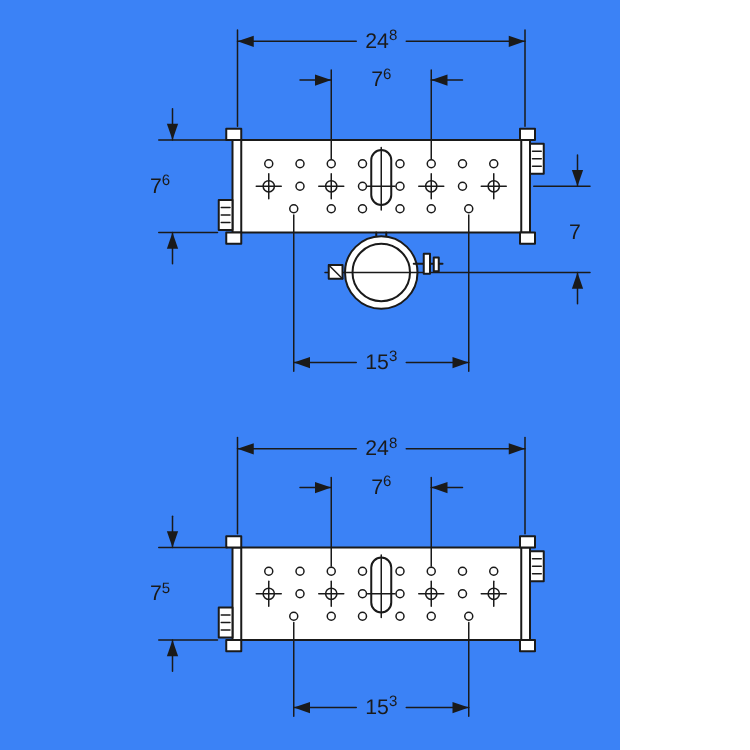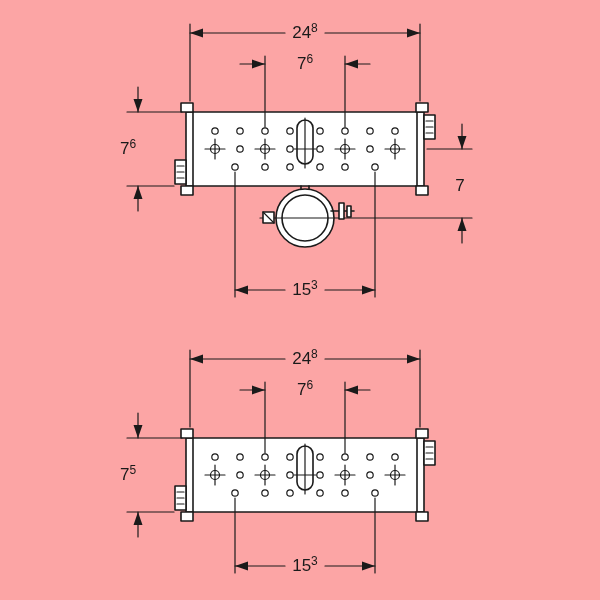--- a/index.html
+++ b/index.html
@@ -1,16 +1,16 @@
 <!DOCTYPE html>
 <html><head>
 <meta charset="utf-8">
 <style>
   html,body{margin:0;padding:0;background:#ffffff;}
-  .stage{position:relative;width:600px;height:600px;background:#fca5a5;overflow:hidden;}
+  .stage{position:relative;width:496px;height:600px;background:#3b82f6;overflow:hidden;}
   svg{display:block;}
   .st{stroke:#1a1a1a;fill:none;stroke-width:1.6;stroke-linecap:round;stroke-linejoin:round;}
   .fw{fill:#ffffff;}
   .cl{stroke:#1a1a1a;fill:none;stroke-width:1.2;stroke-linecap:round;}
   .hole{fill:none;stroke:#1a1a1a;stroke-width:1.2;}
   .arrow{fill:#1a1a1a;stroke:none;}
   .dim{font-family:"Liberation Sans","DejaVu Sans",sans-serif;font-size:17px;fill:#1a1a1a;}
   .sup{font-size:12px;}
 </style>
 </head>

